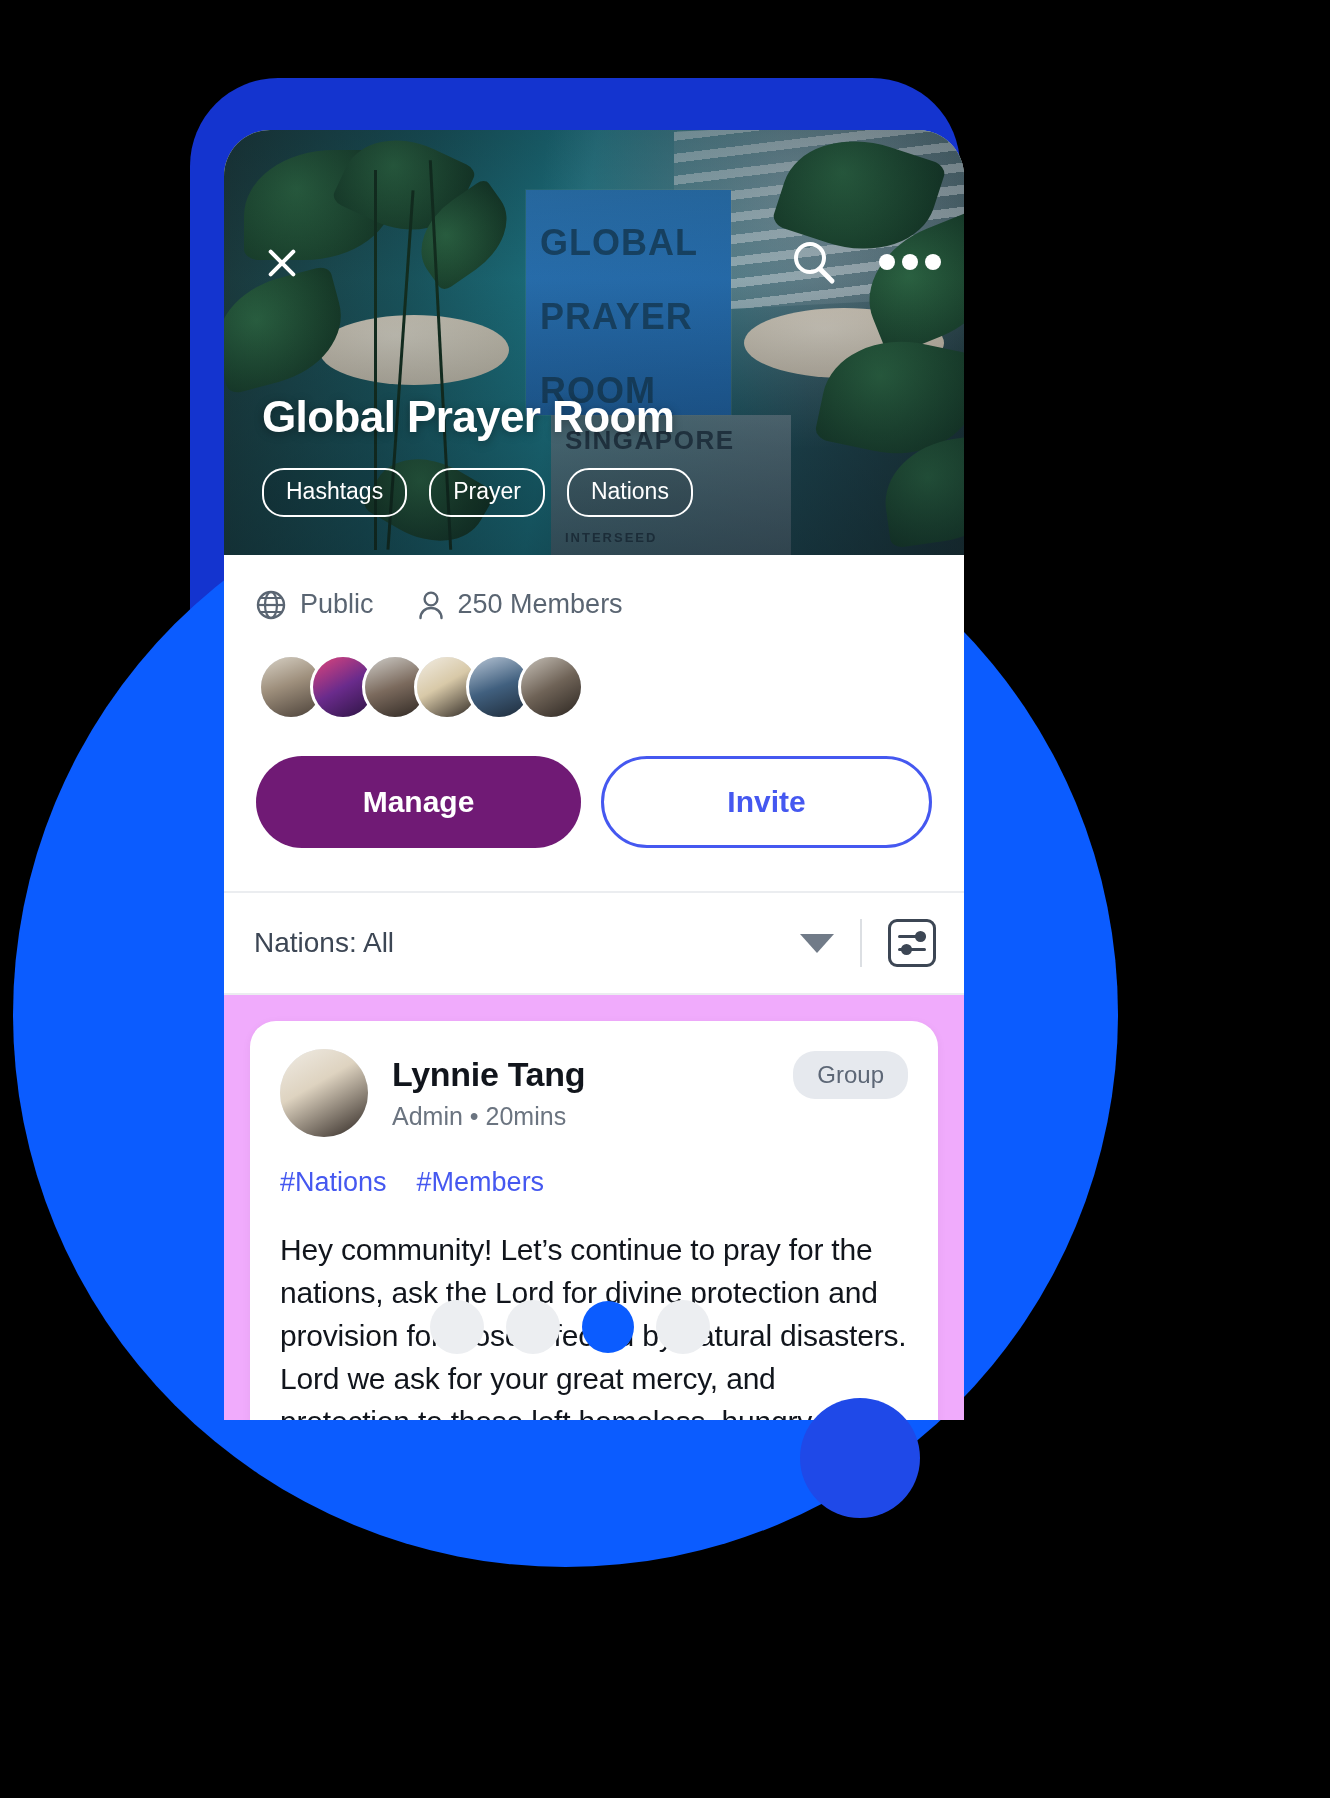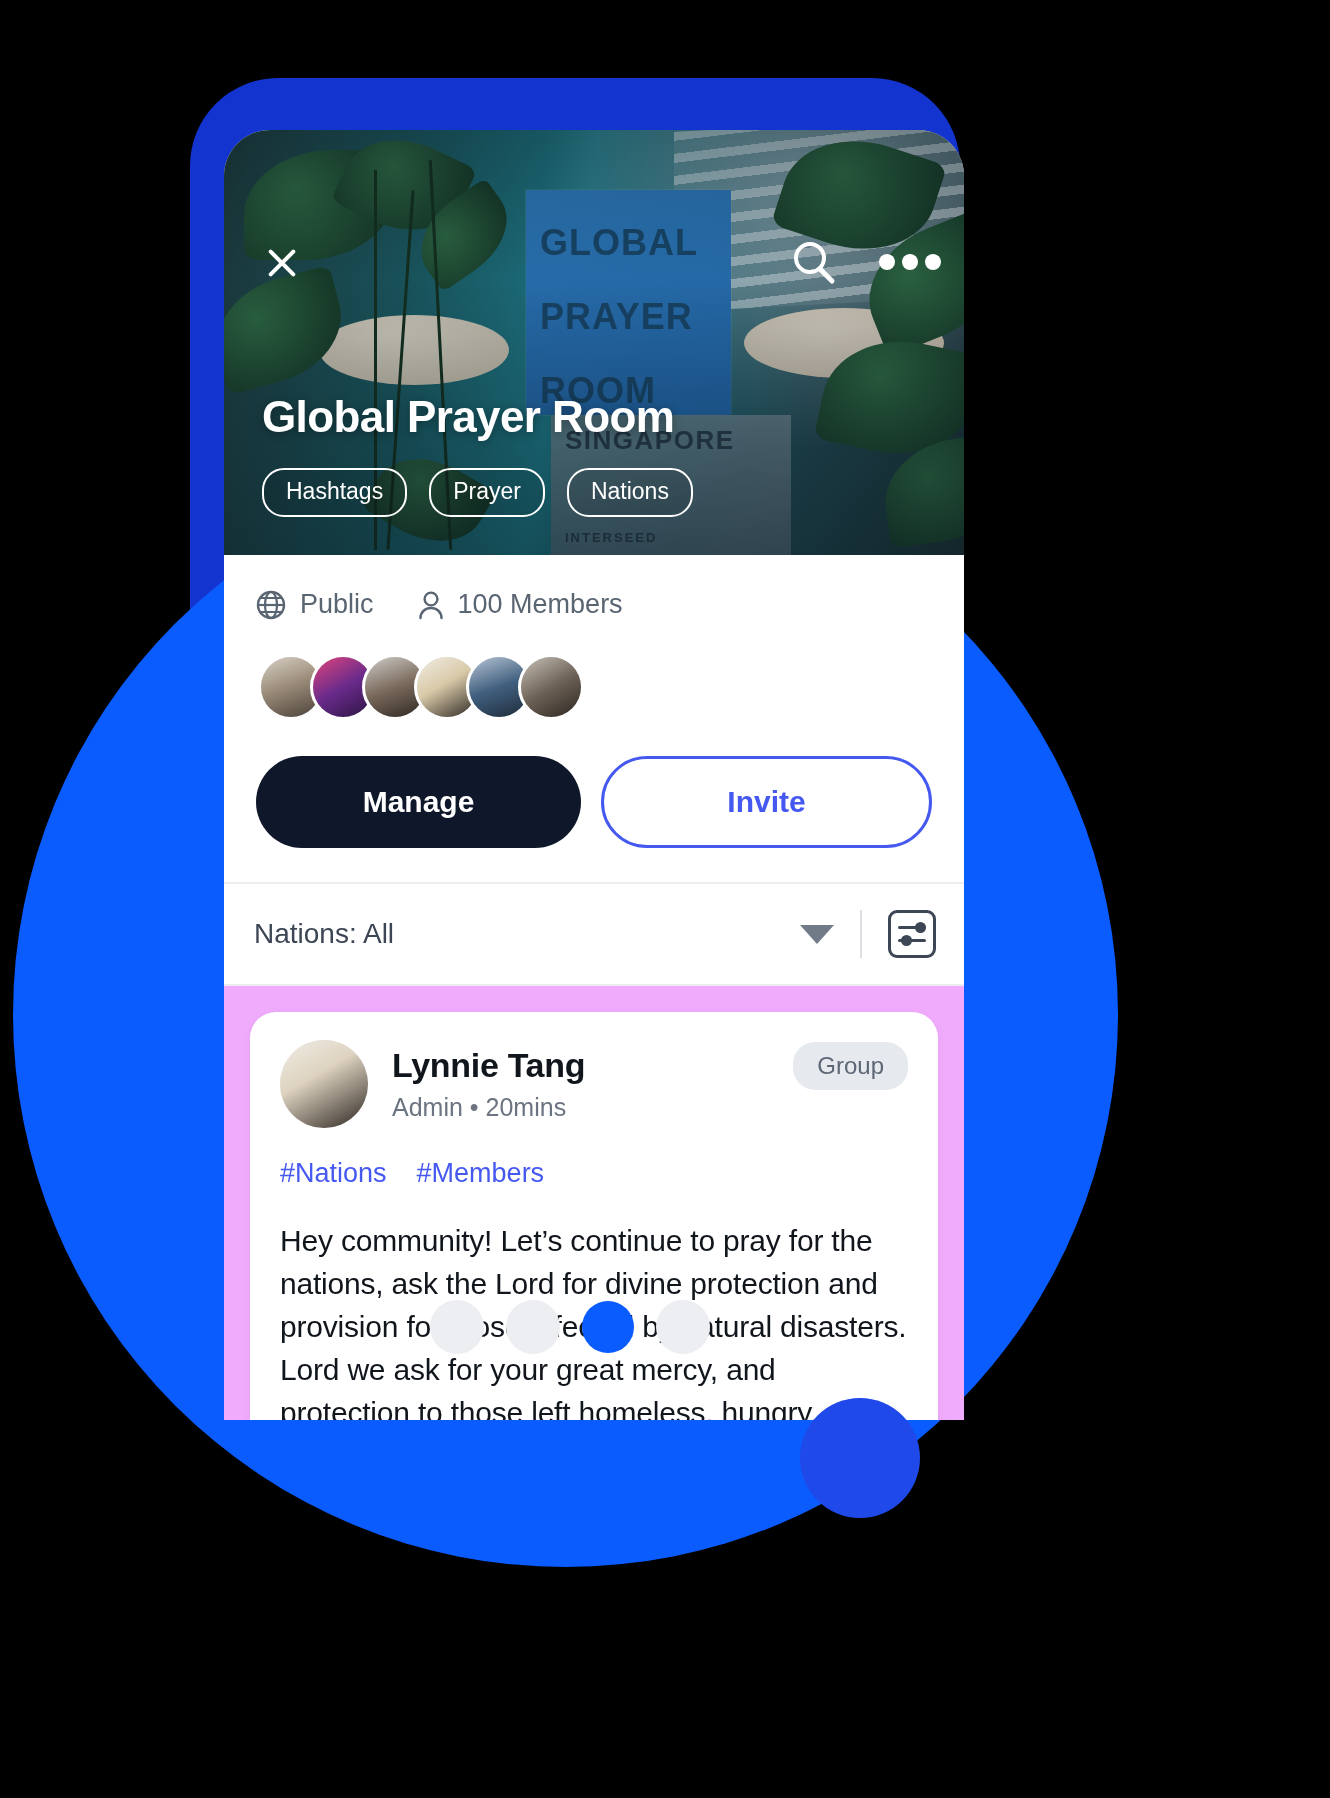--- a/index.html
+++ b/index.html
@@ -102,21 +102,21 @@
     text-shadow: 0 2px 10px rgba(0,0,0,.35);
   }
   .cov-tags { position:absolute; left:38px; top:338px; z-index:5; display:flex; gap:22px; }
   .cov-tags .pill {
     border:2px solid #fff; border-radius:22px; color:#fff;
     font-size:23px; padding:8px 22px 10px; white-space:nowrap;
     background: rgba(0,0,0,0.08); cursor:pointer;
   }
 
   
-  .info { padding: 34px 32px 0; background:#fff; }
+  .info { padding: 34px 32px 9px; background:#fff; }
   .meta-row { display:flex; align-items:center; gap:14px; color:#5a6572; font-size:27px; }
   .meta-row .sp { width:16px; }
   .globe { width:30px; height:30px; flex:none; }
   .person { width:26px; height:30px; flex:none; }
 
   .avatars { display:flex; margin-top:34px; padding-left:2px; }
   .avatars .av {
     width:66px; height:66px; border-radius:50%;
     border:3px solid #fff; margin-left:-14px; overflow:hidden;
     background:#dfe3e8; flex:none; position:relative;
@@ -124,21 +124,21 @@
   .avatars .av:first-child { margin-left:0; }
   .av i { position:absolute; inset:0; display:block; }
 
   .btn-row { display:flex; gap:20px; margin-top:36px; padding-bottom:34px; }
   .btn {
     flex:1; height:92px; border-radius:46px; display:flex;
     align-items:center; justify-content:center;
     font-size:30px; font-weight:700; cursor:pointer; border:none;
     font-family:"Liberation Sans",sans-serif;
   }
-  .btn.primary { background:#0f172a; color:#fff; }
+  .btn.primary { background:#701a75; color:#fff; }
   .btn.ghost { background:#fff; color:#4558f0; border:3px solid #4558f0; }
 
   
   .filter-bar {
     display:flex; align-items:center; height:104px;
     border-top:2px solid #ebedf0; border-bottom:2px solid #ebedf0;
     padding: 0 28px 0 30px; background:#fff;
   }
   .filter-label { font-size:28px; color:#3c4654; flex:1; cursor:pointer; }
   .caret {
@@ -259,21 +259,21 @@
           </svg>
         </span>
         <span>Public</span>
         <span class="sp"></span>
         <span class="person">
           <svg width="26" height="30" viewBox="0 0 26 30" fill="none">
             <circle cx="13" cy="9" r="6.4" stroke="#5a6572" stroke-width="2.4"></circle>
             <path d="M2.5 28c0-6 4.7-10 10.5-10s10.5 4 10.5 10" stroke="#5a6572" stroke-width="2.4" stroke-linecap="round"></path>
           </svg>
         </span>
-        <span>100 Members</span>
+        <span>250 Members</span>
       </div>
 
       <div class="avatars">
         <div class="av">
             <i style="background:linear-gradient(160deg,#d8d2c6 0%,#9e8f7c 45%,#4a4038 100%);"></i>
           </div>
         <div class="av">
             <i style="background:linear-gradient(150deg,#e0457b 0%,#6a2b8c 50%,#2b1340 100%);"></i>
           </div>
         <div class="av">

